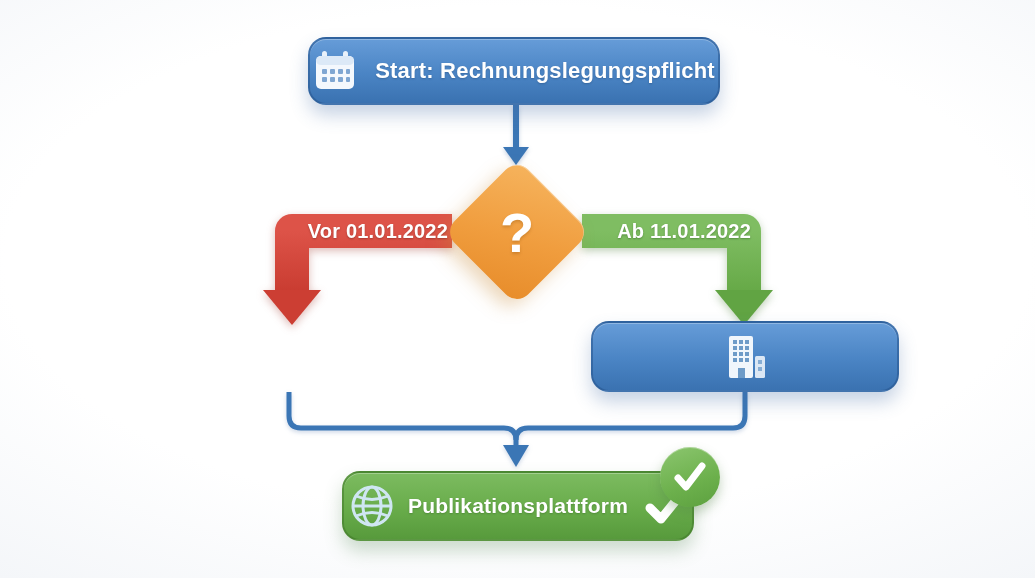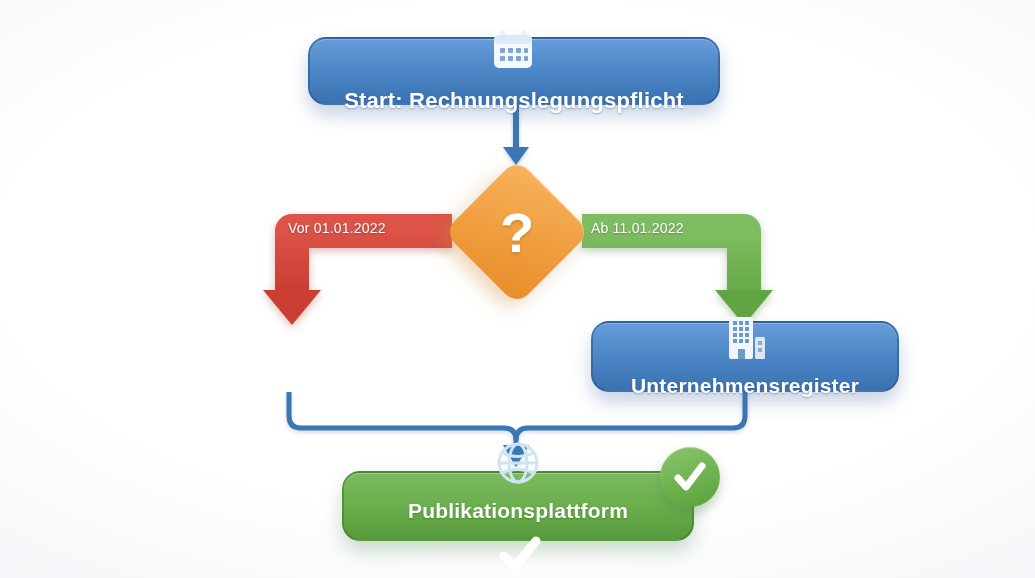--- a/index.html
+++ b/index.html
@@ -7,21 +7,21 @@
     position:relative;width:1035px;height:578px;overflow:hidden;
     background:radial-gradient(ellipse 90% 80% at 50% 45%, #ffffff 55%, #f0f3f7 100%);
     font-family:"Liberation Sans", sans-serif;
   }
   svg{display:block;}
   .links{position:absolute;left:0;top:0;}
 
   
   .node{
     position:absolute;display:flex;align-items:center;justify-content:center;gap:16px;
-    border-radius:18px;box-sizing:border-box;flex-direction:column;
+    border-radius:18px;box-sizing:border-box;
   }
   .blue-node{
     background:linear-gradient(180deg,#669cd8 0%,#4a84c4 55%,#3a72b1 100%);
     border:2px solid rgba(38,84,140,0.55);
     box-shadow:0 10px 18px rgba(70,110,165,0.30), inset 0 1px 0 rgba(255,255,255,0.28);
   }
   .green-node{
     background:linear-gradient(180deg,#7cbb60 0%,#68ac4a 55%,#579a3c 100%);
     border:2px solid rgba(62,115,40,0.5);
     box-shadow:0 10px 18px rgba(90,140,90,0.30), inset 0 1px 0 rgba(255,255,255,0.30);
@@ -45,22 +45,22 @@
     box-shadow:0 10px 18px rgba(200,140,60,0.35), inset 0 1px 0 rgba(255,255,255,0.35);
   }
   .qmark{
     position:absolute;inset:0;display:flex;align-items:center;justify-content:center;
     color:#fff;font-weight:bold;font-size:56px;
     text-shadow:0 2px 3px rgba(150,90,20,0.35);
   }
 
   
   .branch-label{
-    position:absolute;top:220px;width:160px;text-align:left;
-    color:#fff;font-weight:normal;font-size:14px;letter-spacing:0.2px;
+    position:absolute;top:220px;width:160px;text-align:right;
+    color:#fff;font-weight:bold;font-size:20px;letter-spacing:0.2px;
     text-shadow:0 1px 2px rgba(60,20,15,0.35);white-space:nowrap;
   }
   .branch-left{left:288px;}
   .branch-right{left:591px;text-shadow:0 1px 2px rgba(30,70,20,0.4);}
 
   .icon{display:inline-flex;align-items:center;justify-content:center;}
 
   
   .badge{
     position:absolute;left:660px;top:447px;width:60px;height:60px;border-radius:50%;
@@ -157,21 +157,20 @@
           <rect x="10" y="24" width="4" height="4"></rect>
             <rect x="16" y="24" width="4" height="4"></rect>
             <rect x="22" y="24" width="4" height="4"></rect>
         </g>
         <rect x="15" y="34" width="7" height="10" fill="#6d9bc8"></rect>
         <rect x="32" y="22" width="10" height="22" rx="1.5" fill="#dbe7f4"></rect>
         <rect x="35" y="26" width="4" height="4" fill="#86add4"></rect>
         <rect x="35" y="33" width="4" height="4" fill="#86add4"></rect>
       </svg>
     </span>
-    <span class="node-label">Unternehmensregister</span>
   </div>
 
   <div class="node green-node final-node">
     <span class="icon">
       <svg width="46" height="46" viewBox="0 0 46 46">
         <g fill="none" stroke="#cfe6f2" stroke-width="3">
           <circle cx="23" cy="23" r="19"></circle>
           <ellipse cx="23" cy="23" rx="9" ry="19"></ellipse>
           <line x1="4" y1="23" x2="42" y2="23"></line>
           <path d="M7 13 Q23 20 39 13"></path>

